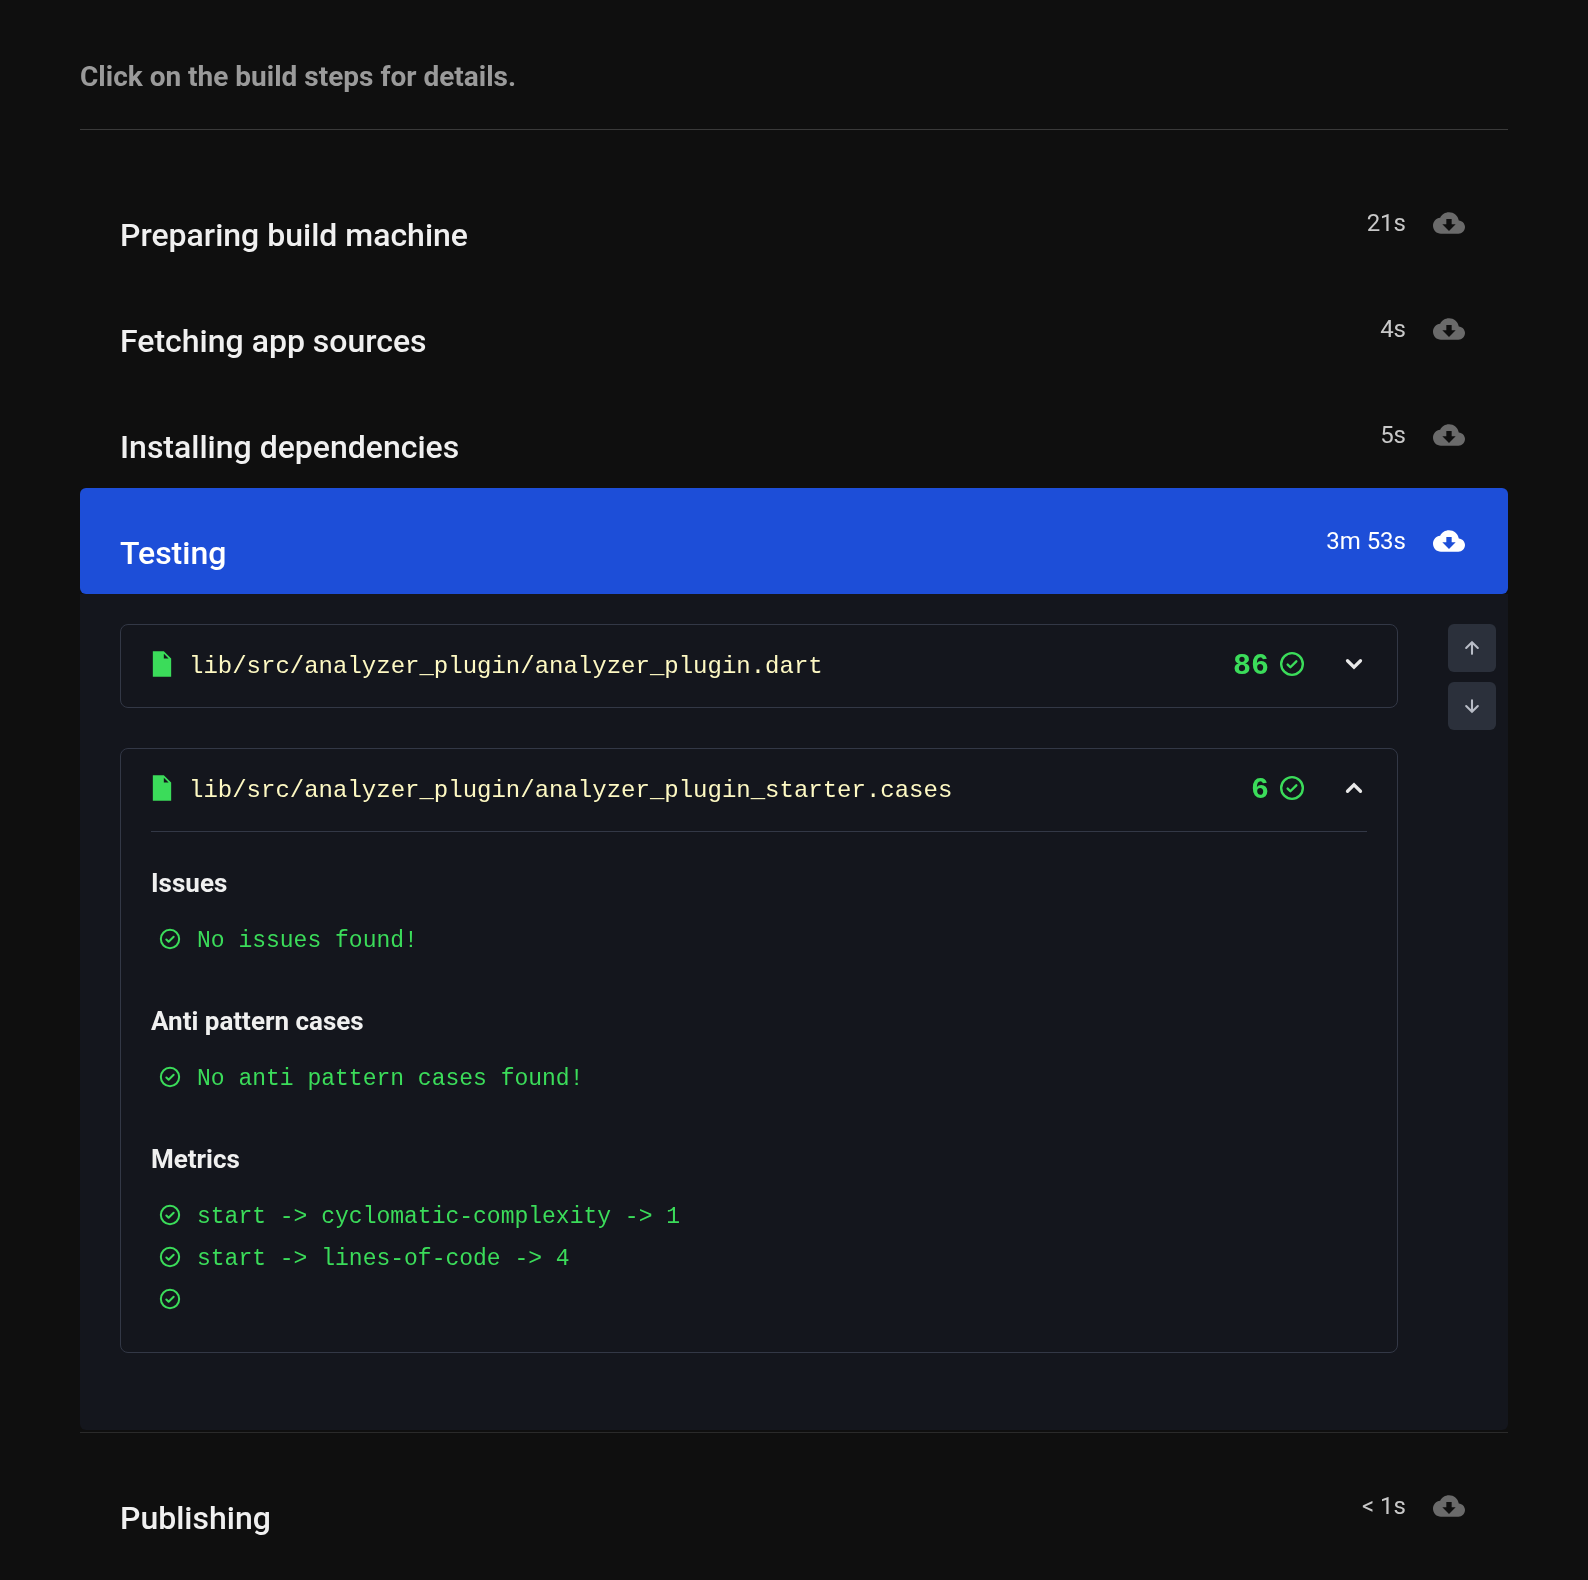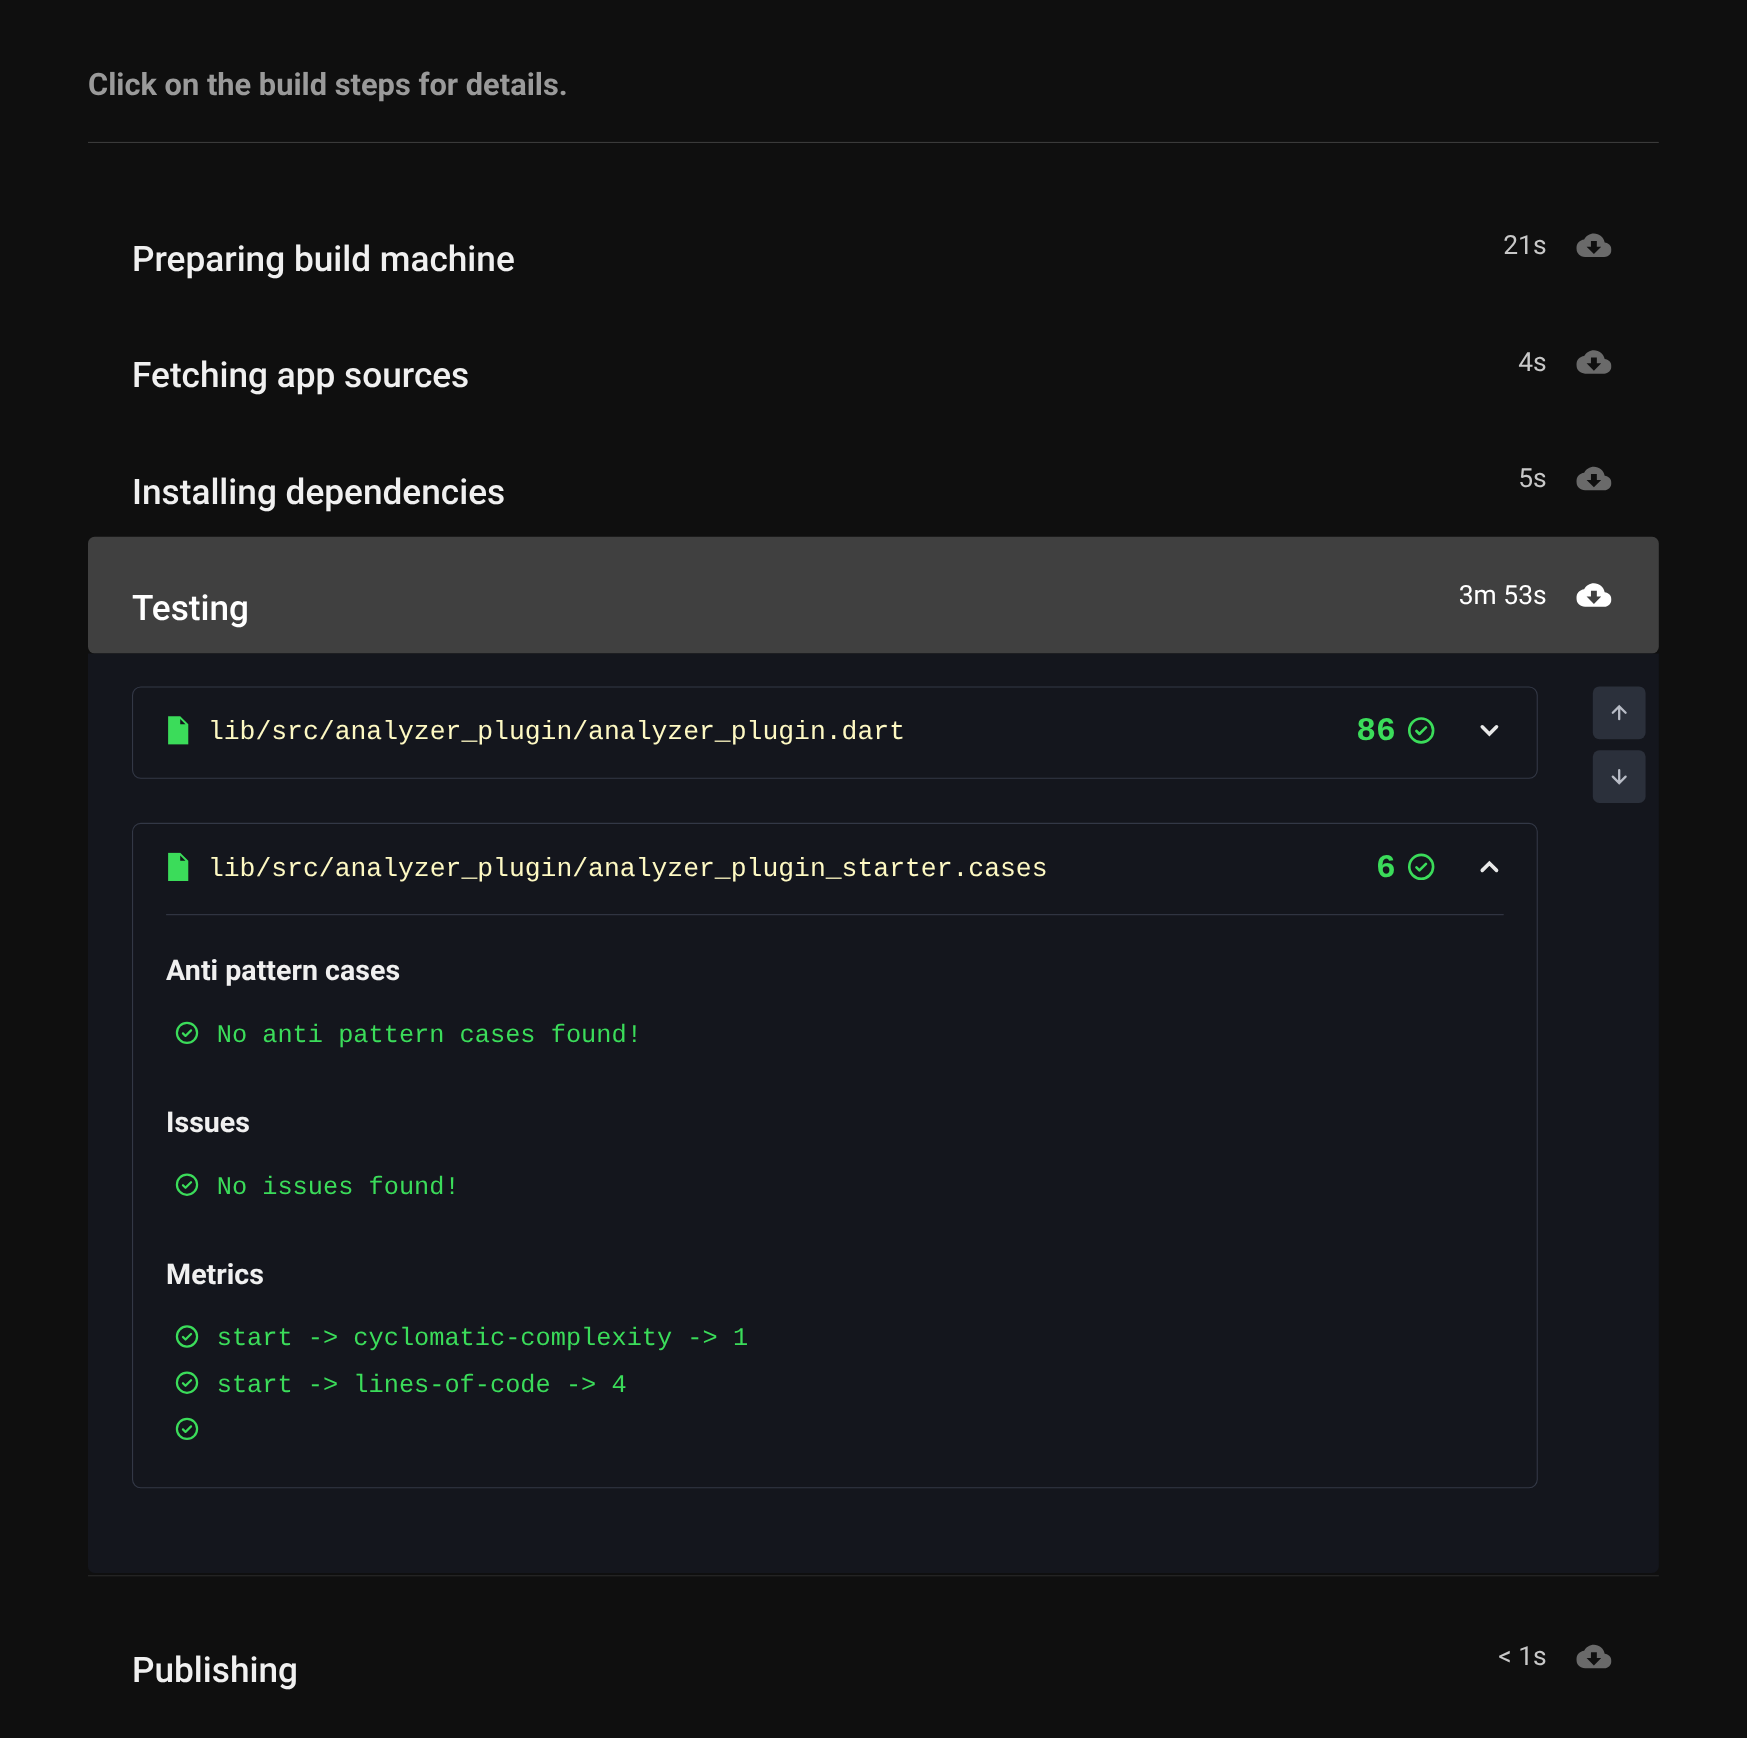--- a/index.html
+++ b/index.html
@@ -43,21 +43,21 @@
     text-align: center;
   }
   .cloud-btn {
     width: 38px;
     height: 38px;
     display: flex;
     align-items: center;
     justify-content: center;
   }
   .step-row.testing {
-    background: #404040;
+    background: #1d4ed8;
     border-radius: 6px;
   }
   .step-row.testing .step-title,
   .step-row.testing .step-time {
     color: #fff;
   }
   .step-row.testing .cloud-btn svg { fill: #fff; }
   .testing-body {
     background: #14161d;
     border-radius: 0 0 6px 6px;
@@ -248,38 +248,38 @@
       <span class="file-chevron">
         <svg width="26" height="26" viewBox="0 0 24 24" fill="none" stroke-width="3" stroke-linecap="round">
             <path d="M6 15l6-6 6 6"></path>
           </svg>
       </span>
     </div>
     <div class="file-body">
       <hr class="file-body-divider">
 
       <div class="section-block">
+        <div class="section-heading">Issues</div>
+        <div class="result-line">
+          <span class="check-sm"><svg width="22" height="22" viewBox="0 0 24 24" fill="none" stroke="#3bdc5a" stroke-width="2.2">
+                <circle cx="12" cy="12" r="10"></circle>
+                <path d="M8 12.5l2.5 2.5L16 9.5" stroke-linecap="round" stroke-linejoin="round"></path>
+              </svg></span>
+          <span class="result-text">No issues found!</span>
+        </div>
+      </div>
+
+      <div class="section-block">
         <div class="section-heading">Anti pattern cases</div>
         <div class="result-line">
           <span class="check-sm"><svg width="22" height="22" viewBox="0 0 24 24" fill="none" stroke="#3bdc5a" stroke-width="2.2">
                 <circle cx="12" cy="12" r="10"></circle>
                 <path d="M8 12.5l2.5 2.5L16 9.5" stroke-linecap="round" stroke-linejoin="round"></path>
               </svg></span>
           <span class="result-text">No anti pattern cases found!</span>
-        </div>
-      </div>
-
-      <div class="section-block">
-        <div class="section-heading">Issues</div>
-        <div class="result-line">
-          <span class="check-sm"><svg width="22" height="22" viewBox="0 0 24 24" fill="none" stroke="#3bdc5a" stroke-width="2.2">
-                <circle cx="12" cy="12" r="10"></circle>
-                <path d="M8 12.5l2.5 2.5L16 9.5" stroke-linecap="round" stroke-linejoin="round"></path>
-              </svg></span>
-          <span class="result-text">No issues found!</span>
         </div>
       </div>
 
       <div class="section-block" style="margin-bottom:0">
         <div class="section-heading">Metrics</div>
         <div class="result-line">
           <span class="check-sm"><svg width="22" height="22" viewBox="0 0 24 24" fill="none" stroke="#3bdc5a" stroke-width="2.2">
                 <circle cx="12" cy="12" r="10"></circle>
                 <path d="M8 12.5l2.5 2.5L16 9.5" stroke-linecap="round" stroke-linejoin="round"></path>
               </svg></span>

